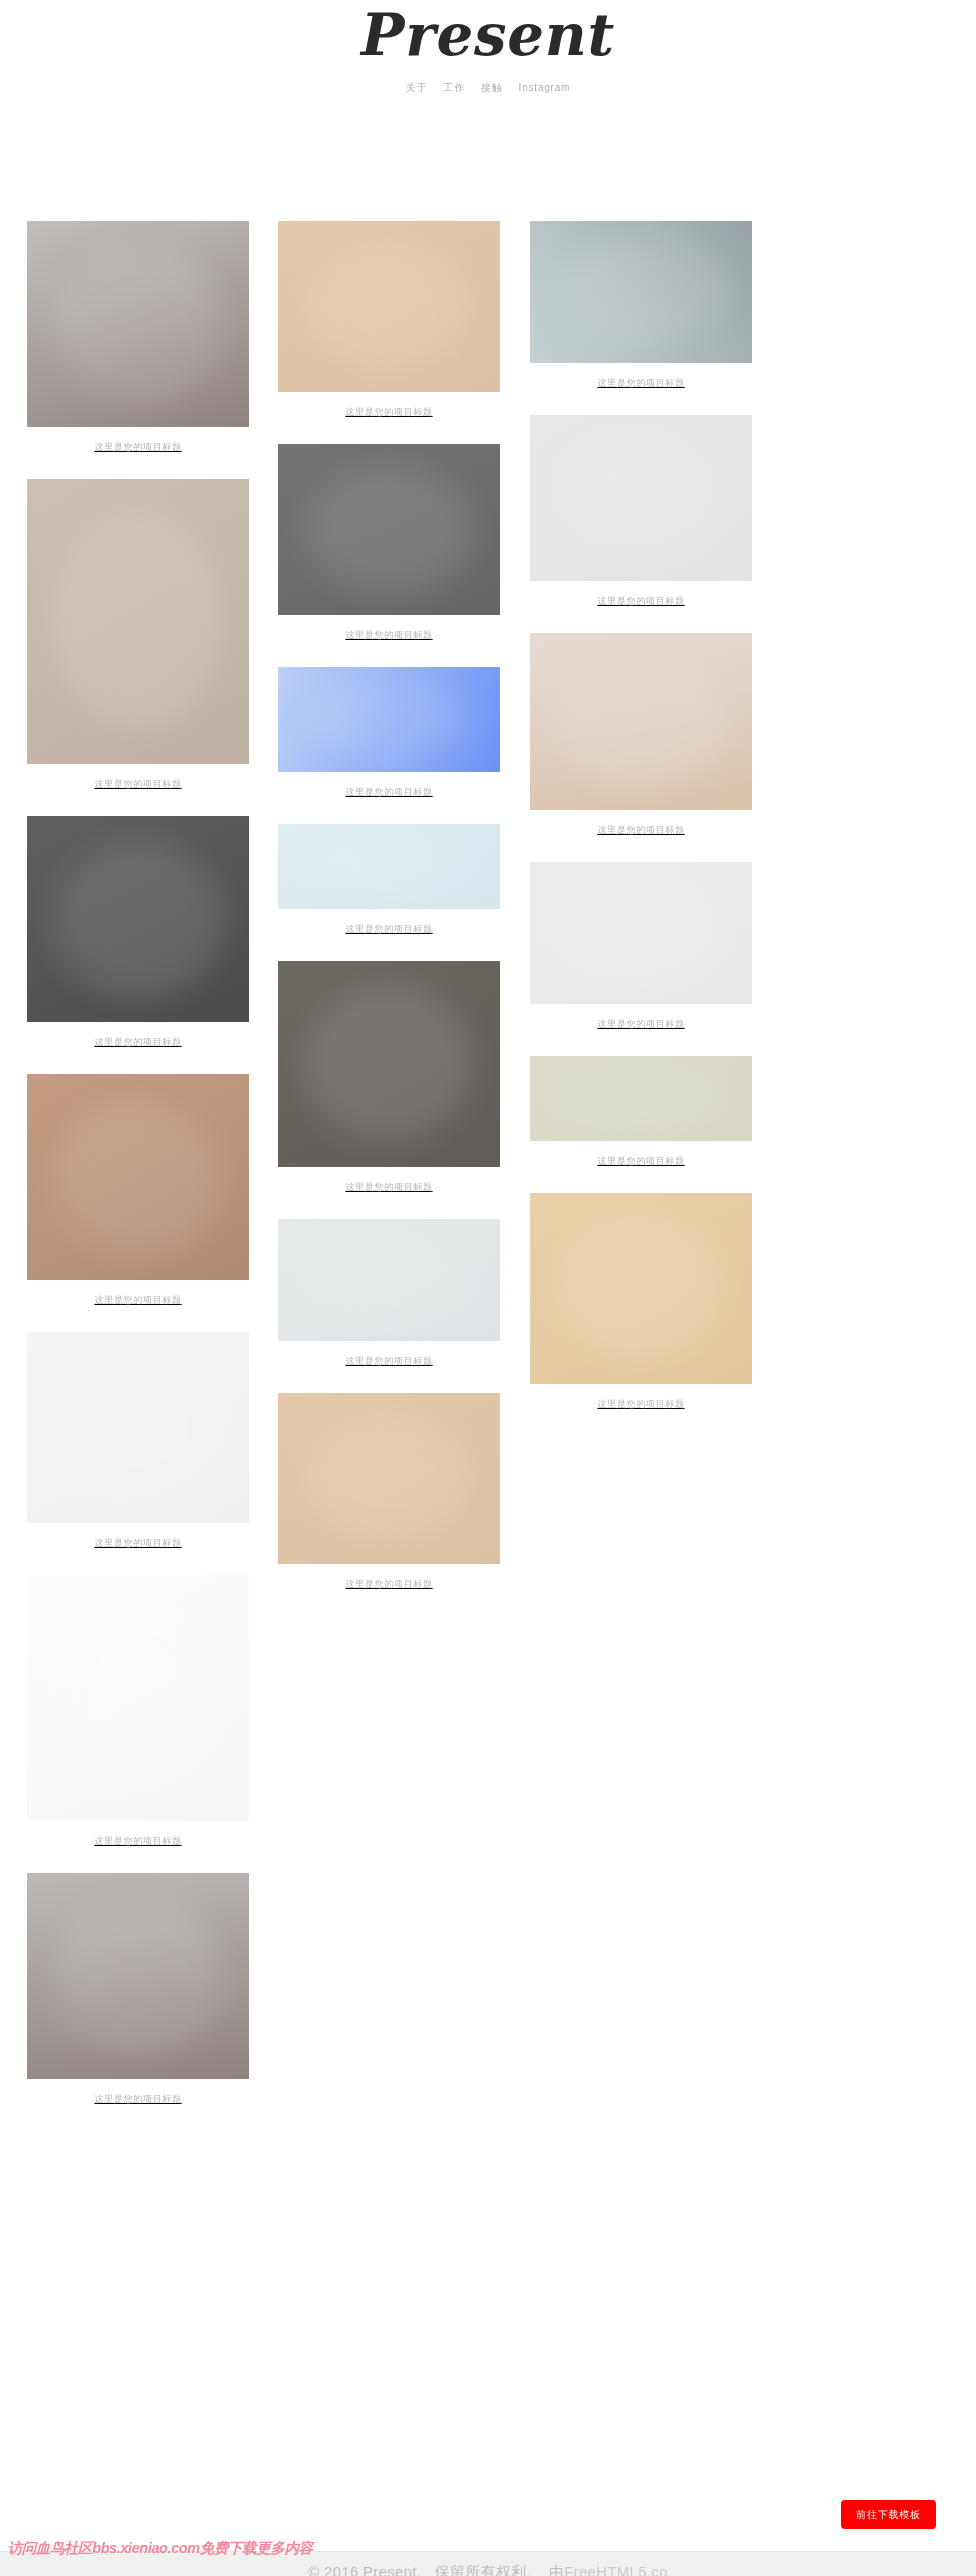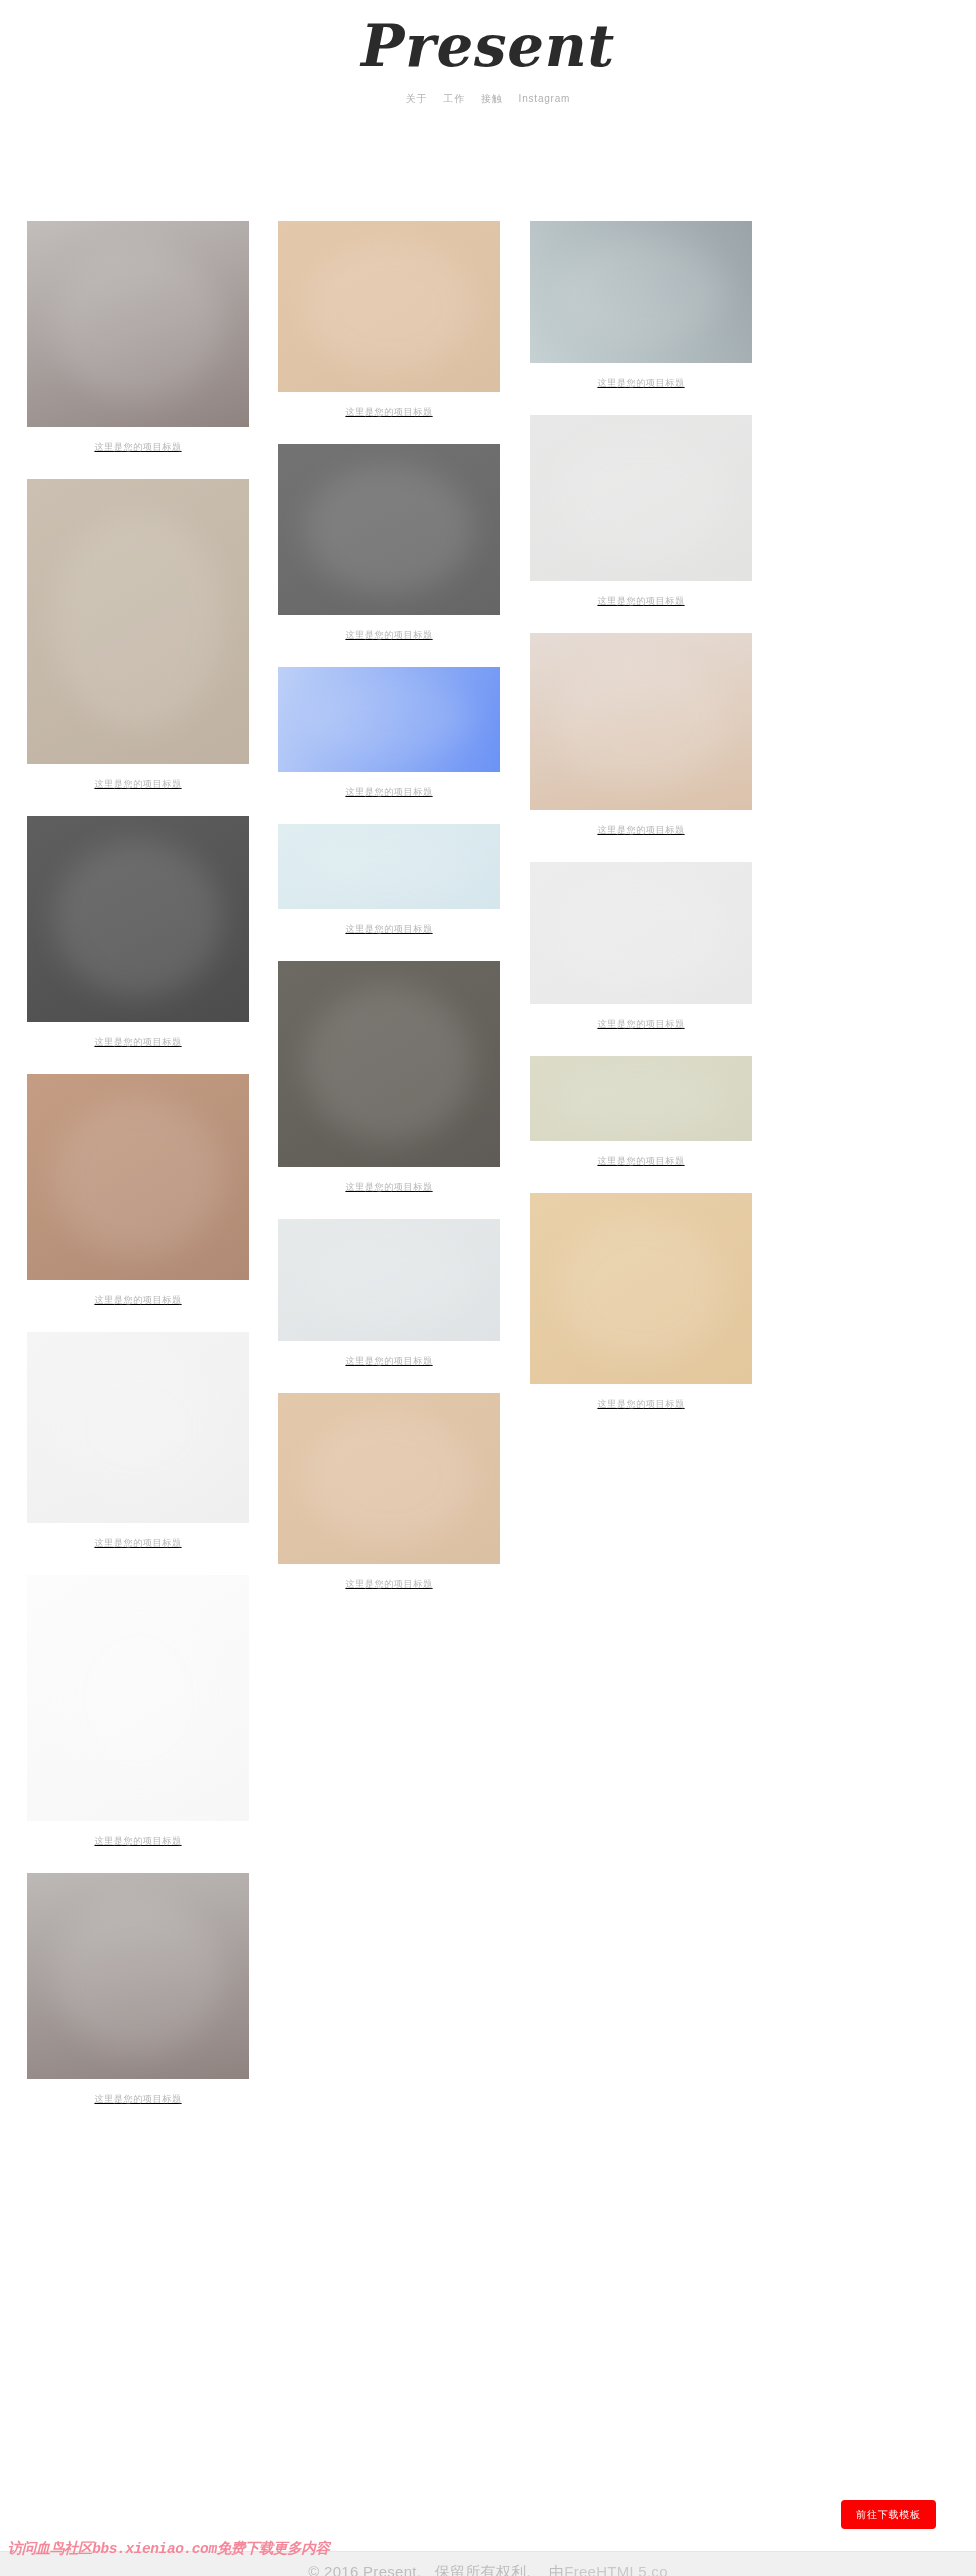--- a/index.html
+++ b/index.html
@@ -17,21 +17,21 @@
     height: 2576px;
     background: #ffffff;
     overflow: hidden;
   }
 
   
   .site-header {
     position: absolute;
     top: 0; left: 0;
     width: 976px;
-    padding-top: 14px;
+    padding-top: 3px;
     text-align: center;
   }
   .brand-logo {
     display: block;
     width: 336px;
     margin: 0 auto;
     height: 70px;
   }
   .brand-logo svg { display: block; width: 336px; height: 70px; }
   .brand-logo text {
@@ -128,21 +128,21 @@
     line-height: 29px;
     text-align: center;
     padding: 0;
   }
 
   
   .watermark {
     position: absolute;
     left: 7.6px;
     top: 2539px;
-    font-family: Liberation Mono, monospace;
+    font-family: Liberation Sans, sans-serif;
     font-style: italic;
     font-weight: bold;
     font-size: 14.5px;
     color: #f4889a;
     letter-spacing: -0.4px;
     white-space: nowrap;
     z-index: 5;
   }
 
   

